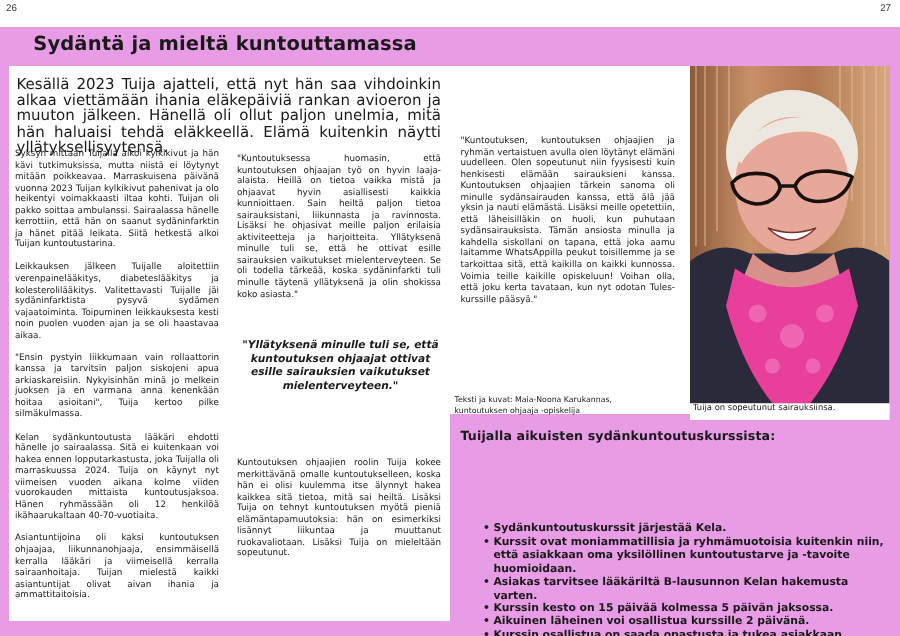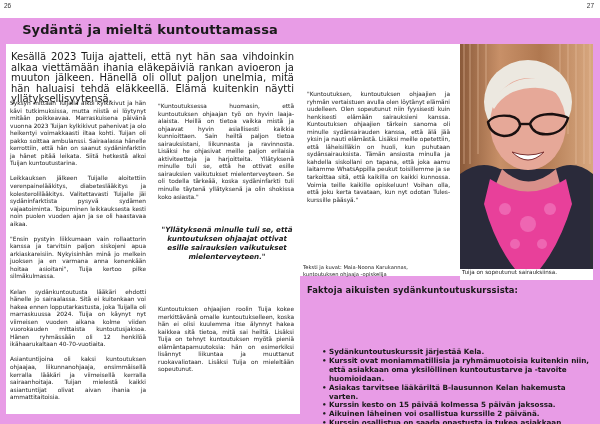--- a/index.html
+++ b/index.html
@@ -124,21 +124,21 @@
       <circle cx="68" cy="180" r="8"></circle>
         <circle cx="55" cy="200" r="5"></circle>
         <circle cx="82" cy="200" r="5"></circle>
     </g>
   </svg>
 </div>
 <div class="photo-caption-box"></div>
 <div class="photo-caption">Tuija on sopeutunut sairauksiinsa.</div>
 
 <div class="facts"></div>
-<h2 class="facts-title">Faktoja aikuisten sydänkuntoutuskurssista:</h2>
+<h2 class="facts-title">Tuijalla aikuisten sydänkuntoutuskurssista:</h2>
 <ul class="facts-list">
   <li>Sydänkuntoutuskurssit järjestää Kela.</li>
   <li>Kurssit ovat moniammatillisia ja ryhmämuotoisia kuitenkin niin, että asiakkaan oma yksilöllinen kuntoutustarve ja -tavoite huomioidaan.</li>
   <li>Asiakas tarvitsee lääkäriltä B-lausunnon Kelan hakemusta varten.</li>
   <li>Kurssin kesto on 15 päivää kolmessa 5 päivän jaksossa.</li>
   <li>Aikuinen läheinen voi osallistua kurssille 2 päivänä.</li>
   <li>Kurssin osallistua on saada opastusta ja tukea asiakkaan elämäntilanteeseen ja arjessa selviytymiseen. Lisäksi pyritään lisämään voimavaroja ja valmiuksia niin, että asiakas pystyy monipuolisesti osallistumaan toimintoihin omassa elinympäristössään ja yhteiskunnassa.</li>
 </ul>
 
 </body></html>

